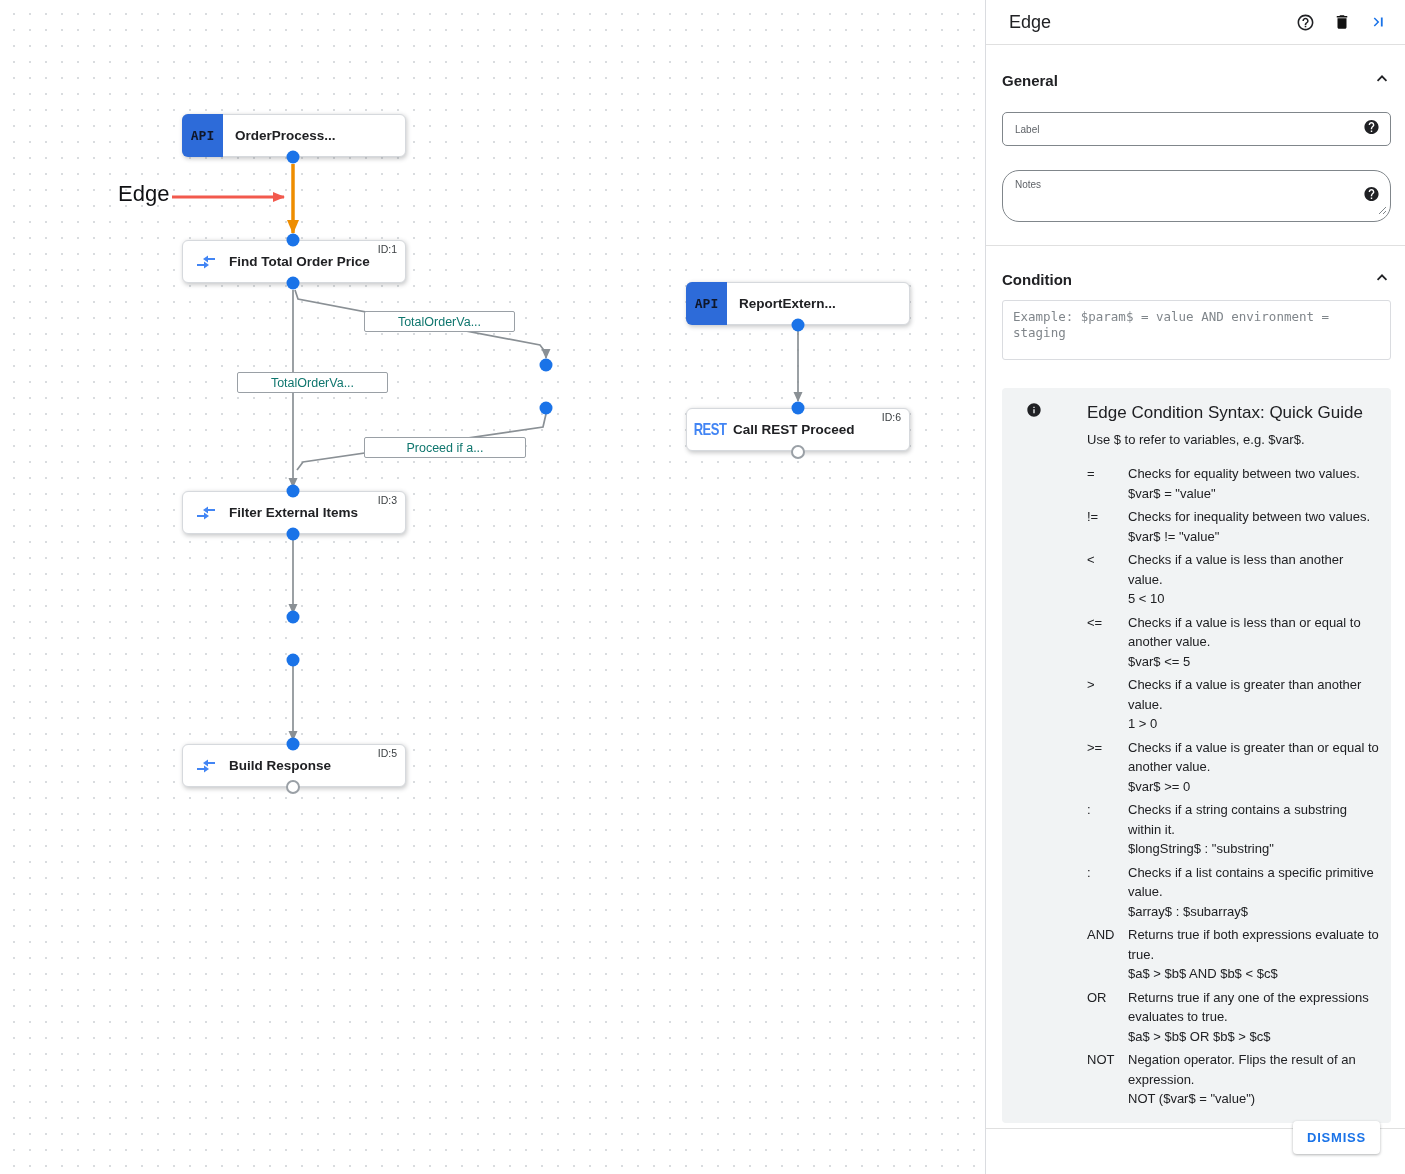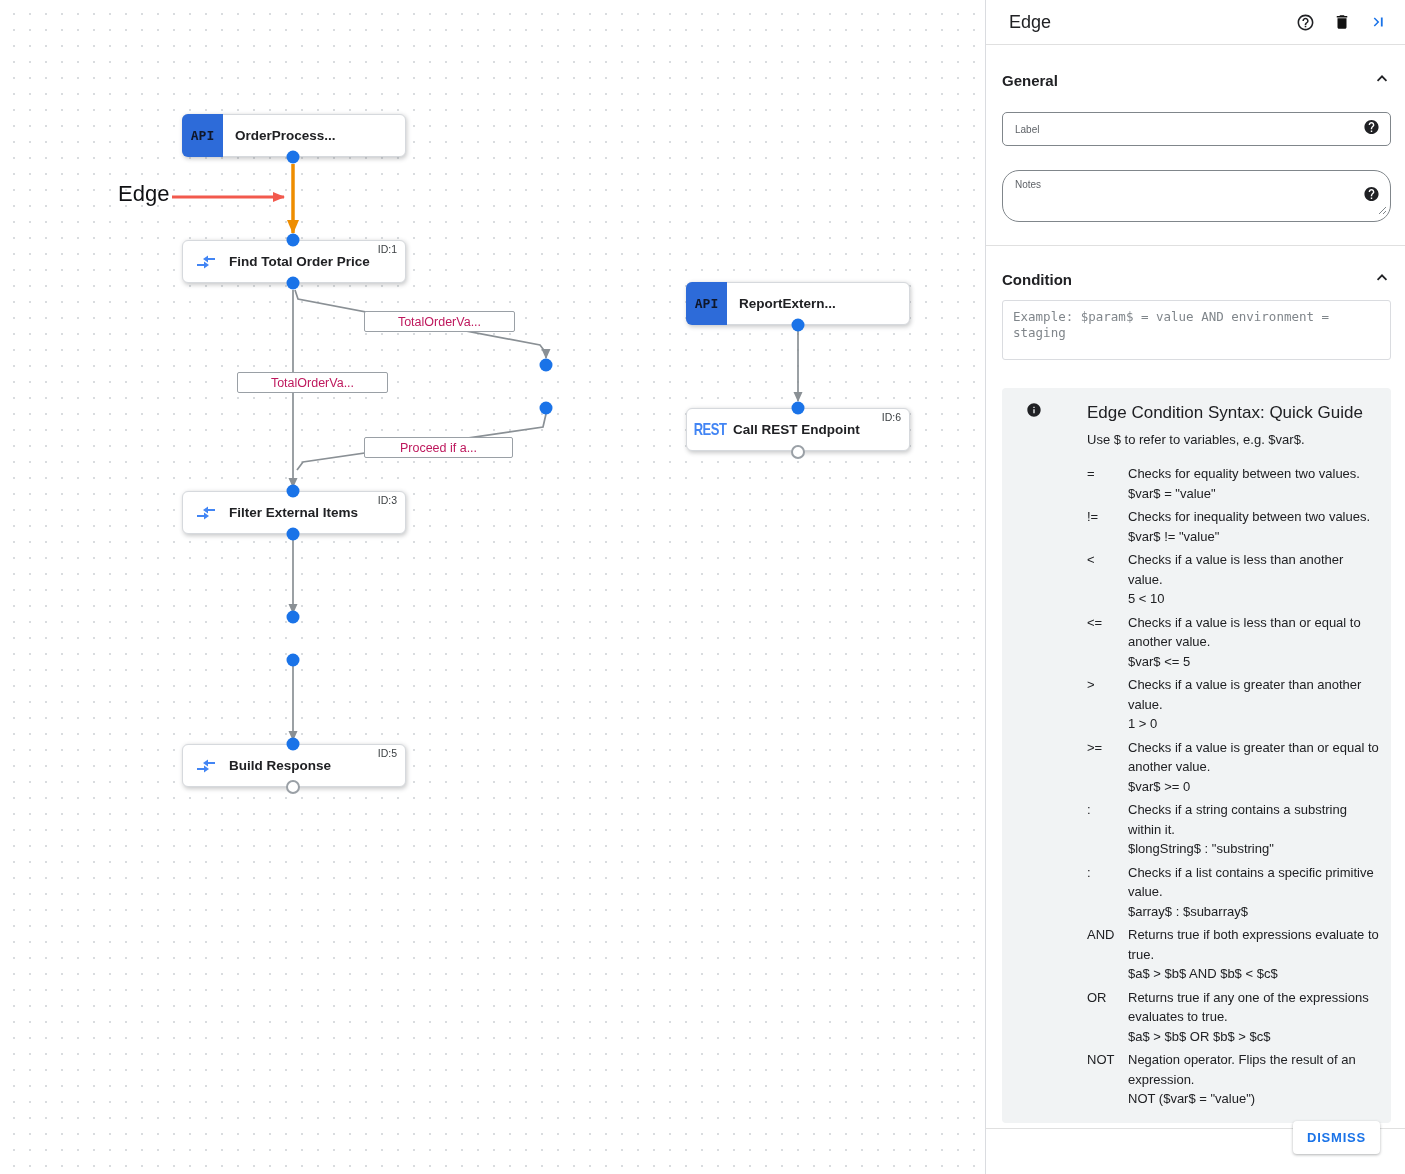--- a/index.html
+++ b/index.html
@@ -22,21 +22,21 @@
     color:#0f172a; font-family:"DejaVu Sans Mono",monospace; font-weight:bold; font-size:13px; letter-spacing:0; }
   .node.api .title { margin-left:52px; }
   .rest-txt { color:#4285f4; font-family:"Liberation Sans",sans-serif; font-weight:bold; font-size:13px; letter-spacing:-0.5px; transform:scaleY(1.25); display:inline-block; }
   .inf { color:#4285f4; font-size:21px; font-weight:bold; line-height:1; }
 
   .port { position:absolute; width:13px; height:13px; border-radius:50%; background:#1a73e8;
     transform:translate(-50%,-50%); z-index:4; }
   .port.open { background:#fff; border:2px solid #9aa0a6; width:14px; height:14px; }
 
   .edge-label { position:absolute; background:#fff; border:1px solid #9aa0a6; border-radius:2px;
-    display:flex; align-items:center; justify-content:center; font-size:12.5px; color:#be185d; z-index:2; }
+    display:flex; align-items:center; justify-content:center; font-size:12.5px; color:#0f766e; z-index:2; }
 
   .annot { position:absolute; left:118px; top:181px; font-size:22px; color:#101114; z-index:2; }
 
   
   #panel { position:absolute; left:985px; top:0; width:420px; height:1174px; background:#fff; border-left:1px solid #dadce0; }
   .panel-header { height:45px; display:flex; align-items:center; padding:0 16px 0 23px; border-bottom:1px solid #e0e0e0; }
   .panel-title { font-size:18px; color:#202124; flex:1; }
   .hbtn { width:20px; height:20px; margin-left:17px; background:none; border:none; cursor:pointer; display:flex; align-items:center; justify-content:center; padding:0; }
 
   .pad { padding:0 14px 0 16px; }
@@ -100,21 +100,21 @@
       <path d="M295 290 L298 299 L540 345 L546 353 L546 358" stroke="#8a9095" stroke-width="1.7" fill="none" marker-end="url(#ag)"></path>
       <path d="M293 290 L293 487" stroke="#8a9095" stroke-width="1.7" fill="none" marker-end="url(#ag)"></path>
       <path d="M546 414 L543 427 L303 462 L297 470" stroke="#8a9095" stroke-width="1.7" fill="none"></path>
       <path d="M798 331 L798 401" stroke="#8a9095" stroke-width="1.7" fill="none" marker-end="url(#ag)"></path>
       <path d="M293 540 L293 613" stroke="#8a9095" stroke-width="1.7" fill="none" marker-end="url(#ag)"></path>
       <path d="M293 666 L293 740" stroke="#8a9095" stroke-width="1.7" fill="none" marker-end="url(#ag)"></path>
     </svg>
 
     <div class="edge-label" style="left:364px;top:311px;width:151px;height:21px">TotalOrderVa...</div>
     <div class="edge-label" style="left:237px;top:372px;width:151px;height:21px">TotalOrderVa...</div>
-    <div class="edge-label" style="left:364px;top:437px;width:149px;height:21px">Proceed if a...</div>
+    <div class="edge-label" style="left:364px;top:437px;width:162px;height:21px">Proceed if a...</div>
 
     <div class="annot">Edge</div>
 
     <div class="node api" style="left:182px;top:114px">
       <div class="badge">
           <span>API</span>
         </div>
       <div class="title">OrderProcess...</div>
     </div>
 
@@ -139,21 +139,21 @@
           <span>API</span>
         </div>
       <div class="title">ReportExtern...</div>
     </div>
 
     <div class="node" style="left:686px;top:408px">
       <span class="nid">ID:6</span>
       <div class="icon-cell">
           <span class="rest-txt">REST</span>
         </div>
-      <div class="title">Call REST Endpoint</div>
+      <div class="title">Call REST Proceed</div>
     </div>
 
     <div class="node" style="left:182px;top:491px">
       <span class="nid">ID:3</span>
       <div class="icon-cell">
         <svg width="20" height="16" viewBox="0 0 20 16">
             <g stroke="#4285f4" stroke-width="2" fill="#4285f4">
               <line x1="19" y1="5" x2="11" y2="5"></line>
               <path d="M12 1.5L7 5l5 3.5z" stroke="none"></path>
               <line x1="1" y1="11" x2="9" y2="11"></line>

